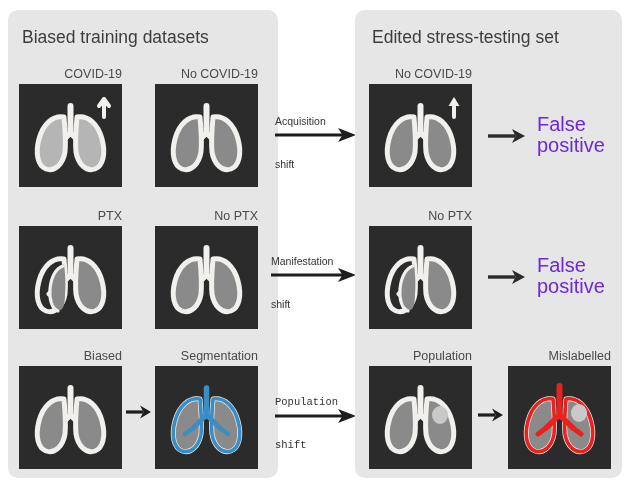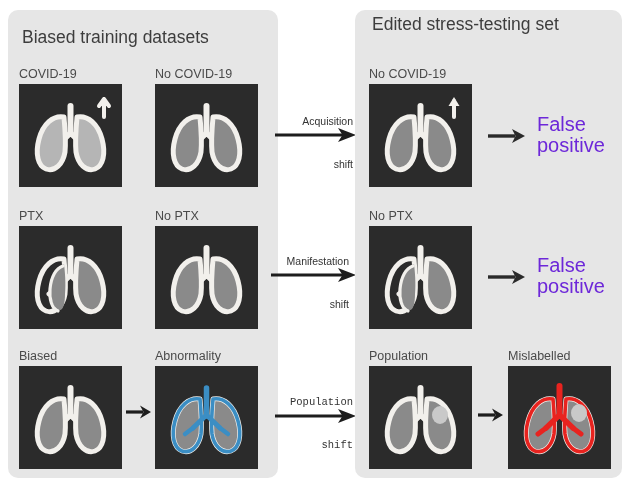--- a/index.html
+++ b/index.html
@@ -20,28 +20,28 @@
   #panel-right{ left:355px; top:10px; width:267px; height:468px; }
 
   .panel-title{
     position:absolute;
     font-size:17.5px;
     color:#3d3d3d;
     white-space:nowrap;
     text-align:right;
   }
   #title-left{ left:22px; top:27px; }
-  #title-right{ left:372px; top:14px; }
+  #title-right{ left:372px; top:27px; }
 
   
   .cell{ position:absolute; }
   .cell-label{
     position:absolute;
     left:0; width:103px;
-    text-align:left;
+    text-align:right;
     font-size:12.5px;
     color:#4a4a4a;
     white-space:nowrap;
     top:-17px;
   }
   .xray{
     position:absolute;
     left:0; top:0;
     width:103px;height:103px;
     background:#2b2b2b;
@@ -50,21 +50,21 @@
   .xray svg{ display:block; width:103px; height:103px; }
 
   
   .shift{
     position:absolute;
     width:78px;
   }
   .shift .cap1,.shift .cap2{
     font-size:10.5px;
     color:#333;
-    text-align:right;
+    text-align:left;
     white-space:nowrap;
     line-height:12px;
   }
   .shift .cap1{ margin-bottom:1px; }
   .shift .cap2{ margin-top:19px; }
   .shift .arrowline{ position:relative; height:11px; }
   .shift .arrowline svg{ display:block; }
 
   
   .smallarrow{ position:absolute; }
@@ -167,21 +167,21 @@
 </div>
 
 <div class="smallarrow" style="left:126px;top:404px;">
   <svg width="26" height="16" viewBox="0 0 26 16" xmlns="http://www.w3.org/2000/svg">
     <path d="M0 8 L17 8" stroke="#1d1d1d" stroke-width="3.2" fill="none"></path>
     <path d="M14 1.5 L25 8 L14 14.5 L17.5 8 Z" fill="#1d1d1d"></path>
   </svg>
 </div>
 
 <div class="cell" style="left:155px;top:366px;">
-  <div class="cell-label">Abnormality</div>
+  <div class="cell-label">Segmentation</div>
   <div class="xray">
     <svg viewBox="0 0 103 103" xmlns="http://www.w3.org/2000/svg">
       <g>
         <path d="M45 33 C34 31 24 40 20 55 C16 70 19 82 27 85 C36 88 44 80 46 68 C47 58 46 44 45 33 Z" fill="#8a8a8a" stroke="#f2f0ec" stroke-width="5" stroke-linejoin="round"></path>
         <path d="M58 33 C69 31 79 40 83 55 C87 70 84 82 76 85 C67 88 59 80 57 68 C56 58 57 44 58 33 Z" fill="#8a8a8a" stroke="#f2f0ec" stroke-width="5" stroke-linejoin="round"></path>
       </g>
       <g>
         <path d="M45 33 C34 31 24 40 20 55 C16 70 19 82 27 85 C36 88 44 80 46 68 C47 58 46 44 45 33 Z" fill="none" stroke="#3b8ec4" stroke-width="3.6" stroke-linejoin="round"></path>
         <path d="M58 33 C69 31 79 40 83 55 C87 70 84 82 76 85 C67 88 59 80 57 68 C56 58 57 44 58 33 Z" fill="none" stroke="#3b8ec4" stroke-width="3.6" stroke-linejoin="round"></path>
         <path d="M51.5 22 L51.5 50" stroke="#3b8ec4" stroke-width="5.5" stroke-linecap="round" fill="none"></path>

